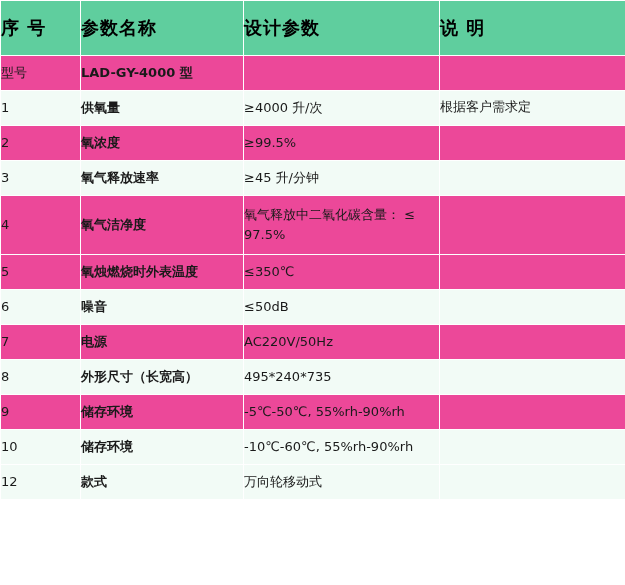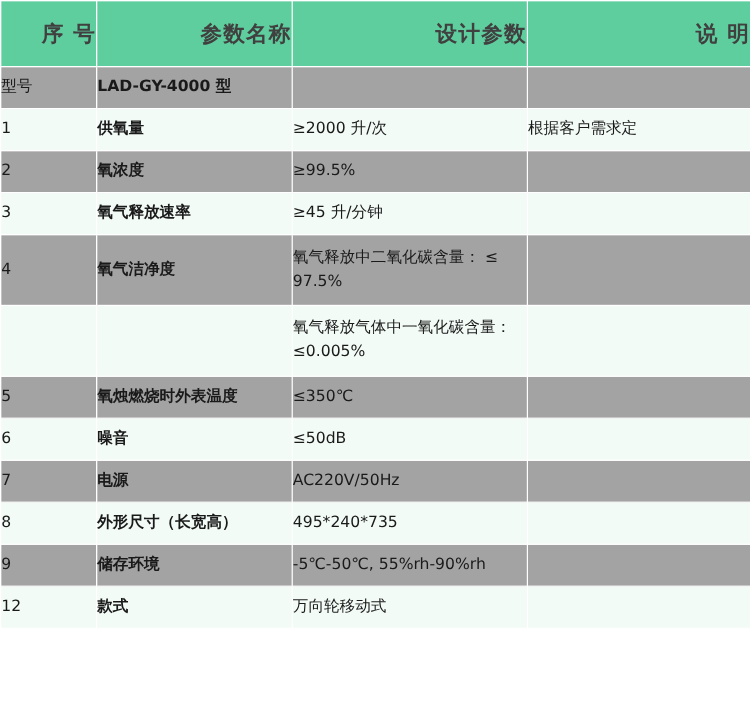--- a/index.html
+++ b/index.html
@@ -23,36 +23,36 @@
   table.spec col.c2 { width: 196px; }
   table.spec col.c3 { width: 186px; }
 
   table.spec th, table.spec td {
     border: 1px solid #ffffff;
     padding: 0;
     vertical-align: middle;
   }
   thead th {
     background: #5fce9e;
-    color: #404040;
+    color: #000000;
     font-size: 18px;
     font-weight: bold;
     height: 54px;
-    text-align: right;
+    text-align: left;
     padding-left: 12px;
     letter-spacing: 1px;
   }
   tbody td {
     font-size: 13px;
     color: #1a1a1a;
     height: 34px;
     padding: 7px 10px 7px 12px;
     line-height: 1.55;
   }
-  tbody tr.odd td { background: #a3a3a3; }
+  tbody tr.odd td { background: #ec4899; }
   tbody tr.even td { background: #f2fbf6; }
   td.num { padding-left: 12px; }
   td.name { padding-left: 12px; font-weight: bold; }
   td.val  { padding-left: 12px; }
   td.note { padding-left: 12px; font-family: Liberation Mono, monospace; }
   td.tall { height: 58px; }
   .cell-text { display: block; }
 </style>
 </head>
 <body>
@@ -88,21 +88,21 @@
         </td>
       </tr>
       <tr class="even">
         <td class="num">
           <span class="cell-text">1</span>
         </td>
         <td class="name">
           <span class="cell-text">供氧量</span>
         </td>
         <td class="val">
-          <span class="cell-text">≥2000 升/次</span>
+          <span class="cell-text">≥4000 升/次</span>
         </td>
         <td class="note">
           <span class="cell-text">根据客户需求定</span>
         </td>
       </tr>
       <tr class="odd">
         <td class="num">
           <span class="cell-text">2</span>
         </td>
         <td class="name">
@@ -136,34 +136,20 @@
         <td class="name tall">
           <span class="cell-text">氧气洁净度</span>
         </td>
         <td class="val tall">
           <span class="cell-text">氧气释放中二氧化碳含量： ≤   97.5%</span>
         </td>
         <td class="note tall">
           <span class="cell-text"></span>
         </td>
       </tr>
-      <tr class="even">
-        <td class="num tall">
-          <span class="cell-text"></span>
-        </td>
-        <td class="name tall">
-          <span class="cell-text"></span>
-        </td>
-        <td class="val tall">
-          <span class="cell-text">氧气释放气体中一氧化碳含量：≤0.005%</span>
-        </td>
-        <td class="note tall">
-          <span class="cell-text"></span>
-        </td>
-      </tr>
       <tr class="odd">
         <td class="num">
           <span class="cell-text">5</span>
         </td>
         <td class="name">
           <span class="cell-text">氧烛燃烧时外表温度</span>
         </td>
         <td class="val">
           <span class="cell-text">≤350℃</span>
         </td>
@@ -215,20 +201,34 @@
       </tr>
       <tr class="odd">
         <td class="num">
           <span class="cell-text">9</span>
         </td>
         <td class="name">
           <span class="cell-text">储存环境</span>
         </td>
         <td class="val">
           <span class="cell-text">-5℃-50℃, 55%rh-90%rh</span>
+        </td>
+        <td class="note">
+          <span class="cell-text"></span>
+        </td>
+      </tr>
+      <tr class="even">
+        <td class="num">
+          <span class="cell-text">10</span>
+        </td>
+        <td class="name">
+          <span class="cell-text">储存环境</span>
+        </td>
+        <td class="val">
+          <span class="cell-text">-10℃-60℃, 55%rh-90%rh</span>
         </td>
         <td class="note">
           <span class="cell-text"></span>
         </td>
       </tr>
       <tr class="even">
         <td class="num">
           <span class="cell-text">12</span>
         </td>
         <td class="name">

